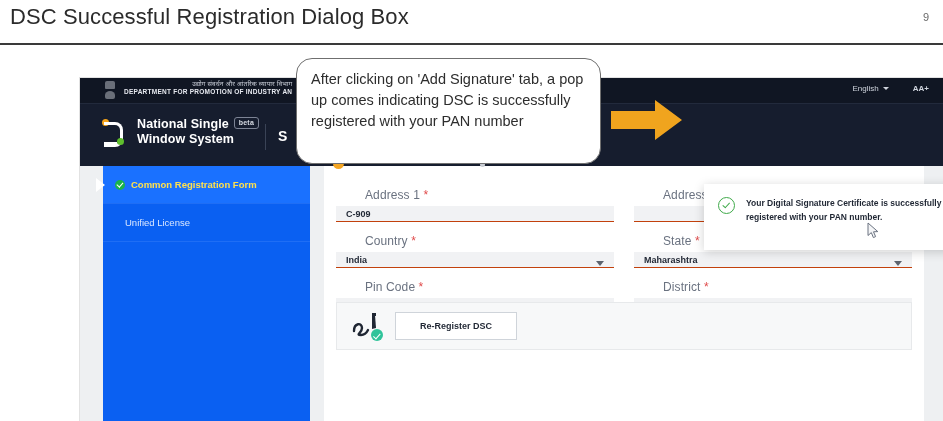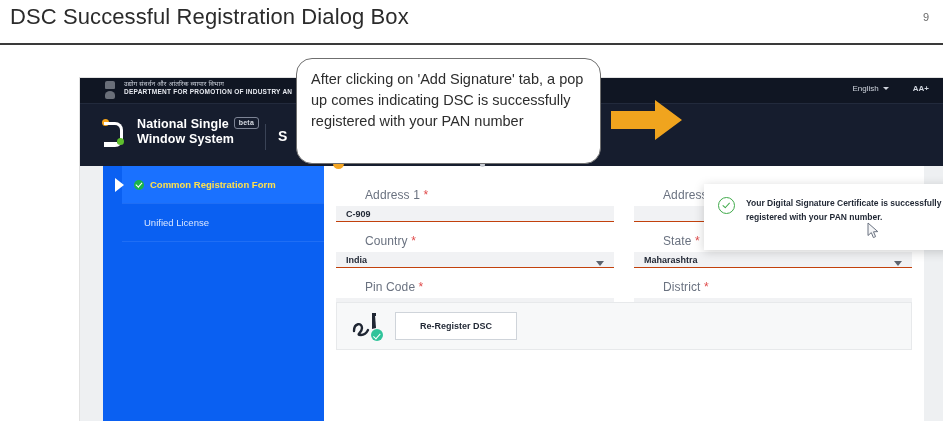--- a/index.html
+++ b/index.html
@@ -57,20 +57,21 @@
     box-shadow: 0 0 0 1px #e2e2e2;
   }
 
   
   .app-topbar {
     position: absolute;
     left: 0; top: 0;
     width: 863px;
     height: 25px;
     background: #101623;
+    text-align: right;
   }
   .gov-emblems {
     position: absolute;
     left: 22px; top: 3px;
     width: 16px; height: 19px;
   }
   .emblem {
     position: absolute;
     left: 3px;
     width: 10px; height: 8px;
@@ -215,21 +216,20 @@
     width: 863px;
     height: 255px;
     background: #eef0f2;
   }
   .sidebar {
     position: absolute;
     left: 23px; top: 0;
     width: 207px;
     height: 255px;
     background: #0a60f2;
-    padding-left: 19px;
   }
   .side-item {
     position: relative;
     height: 38px;
     display: flex;
     align-items: center;
     padding-left: 22px;
     box-sizing: border-box;
     font-size: 9.5px;
     color: #dbe7ff;

